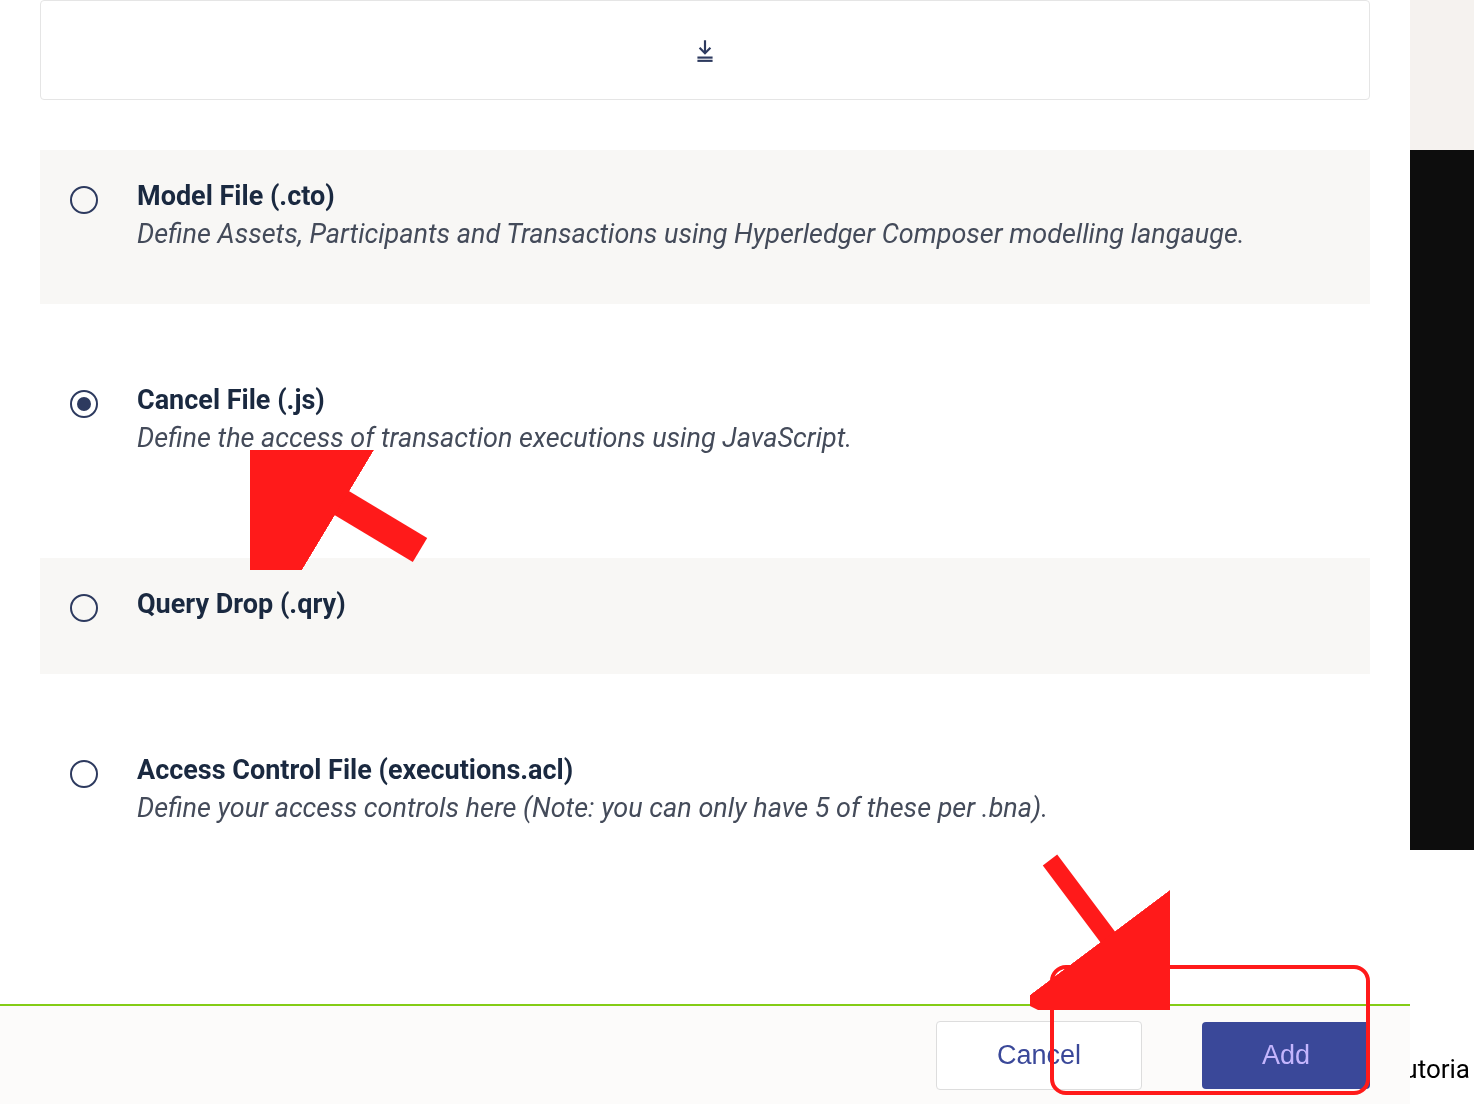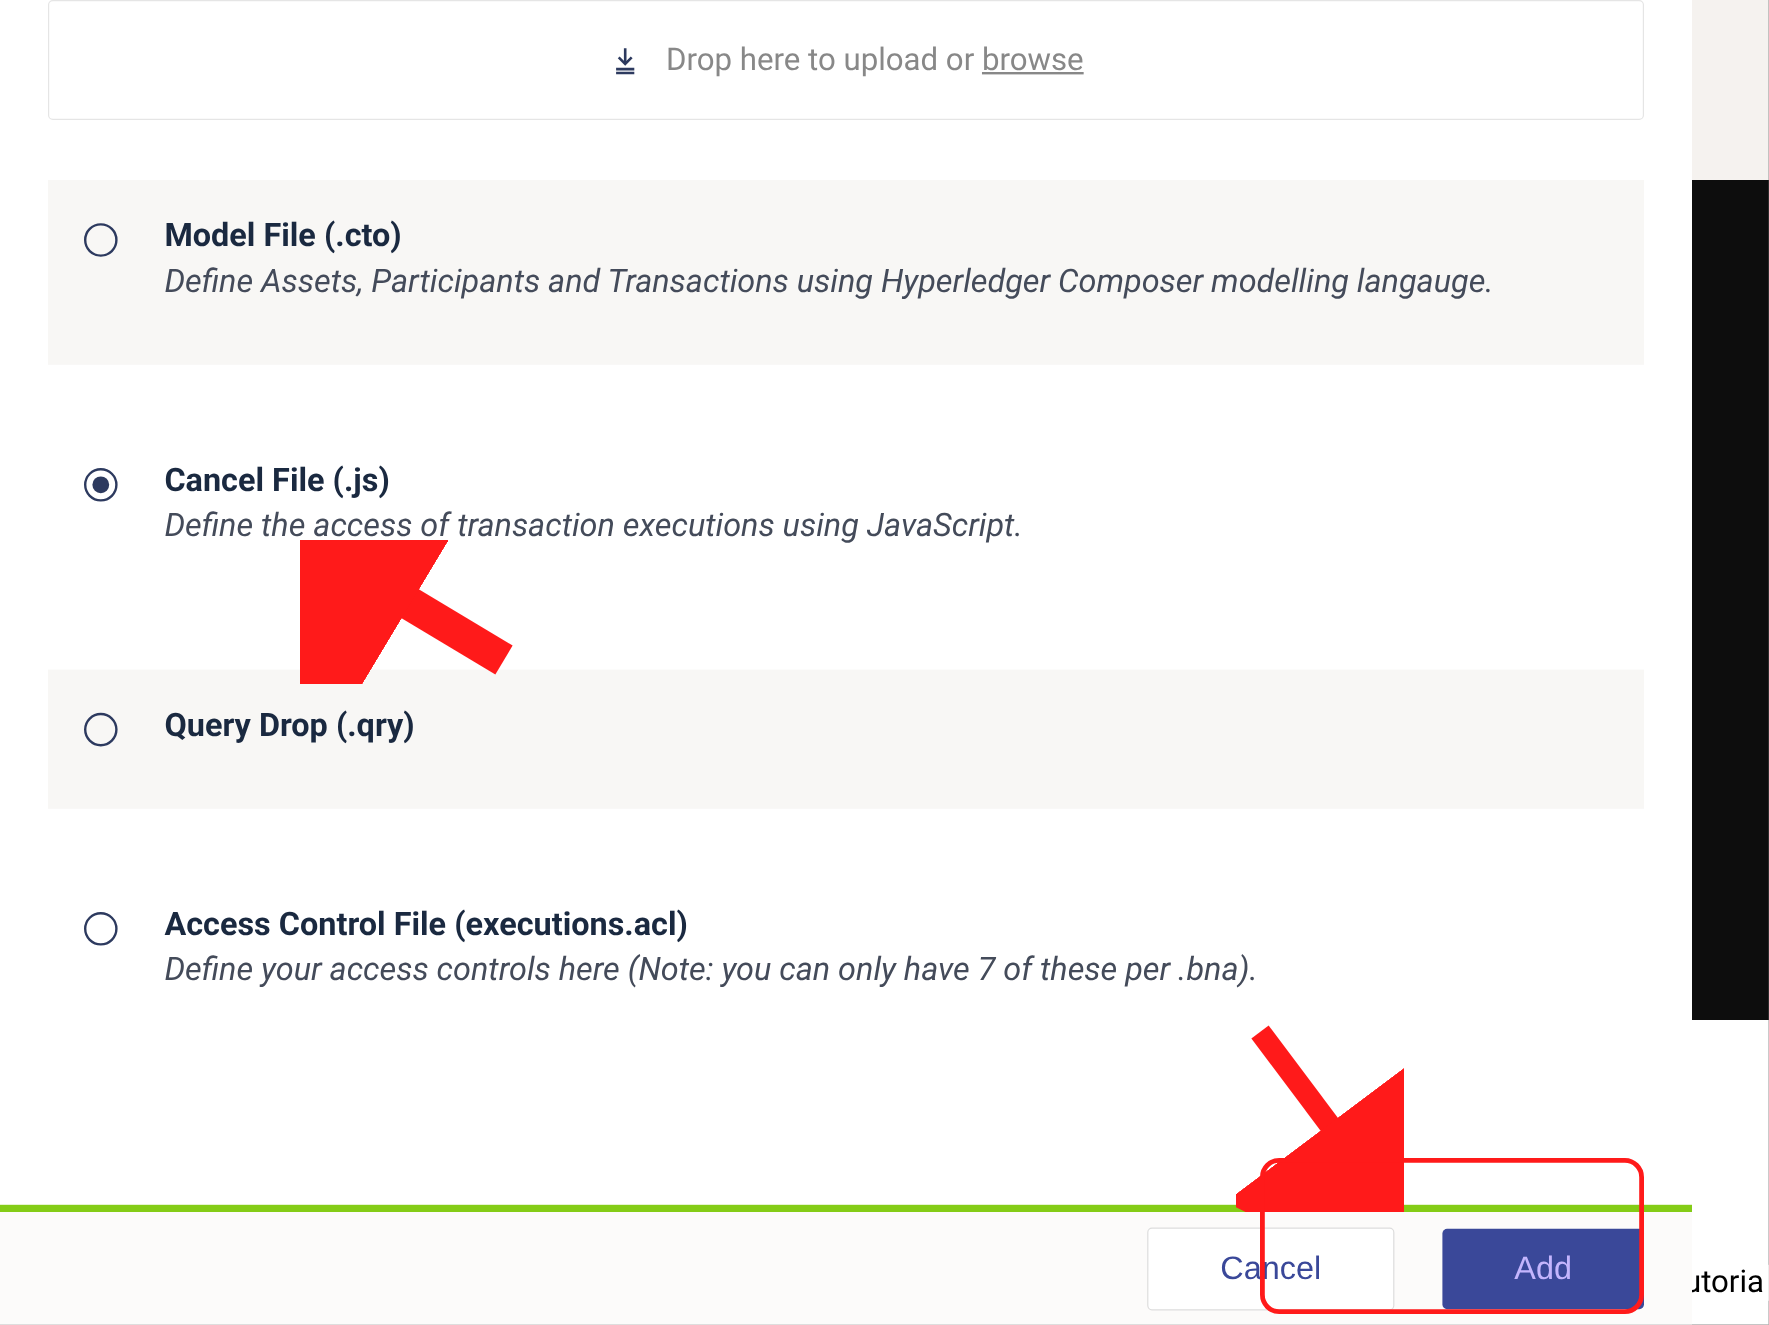--- a/index.html
+++ b/index.html
@@ -98,26 +98,26 @@
       color: #444b5a;
       line-height: 1.4;
     }
     .footer {
       position: absolute;
       bottom: 0;
       left: 0;
       right: 0;
       height: 100px;
       background: #fcfbfa;
-      border-top: 6px solid #84cc16;
+      border-top: 2px solid #84cc16;
       display: flex;
       justify-content: flex-end;
       align-items: center;
       padding: 0 40px;
-      gap: 40px;
+      gap: 60px;
     }
     .btn {
       padding: 18px 60px;
       font-size: 27px;
       border-radius: 4px;
       cursor: pointer;
       border: none;
     }
     .btn-cancel {
       background: #fff;
@@ -201,23 +201,20 @@
 
     <div class="upload-zone">
       <span class="upload-icon">
         <svg width="26" height="26" viewBox="0 0 24 24" fill="none" stroke="#2d3a5f" stroke-width="2">
           <path d="M12 3v12"></path>
           <path d="M7 10l5 5 5-5"></path>
           <path d="M5 19h14"></path>
           <path d="M5 22h14"></path>
         </svg>
       </span>
-      <span class="upload-text">
-        <span>Drop here to upload or </span><span class="upload-browse">browse</span>
-      </span>
     </div>
 
     <div class="option-card shaded">
       <div class="radio"></div>
       <div class="option-text">
         <div class="option-title">Model File (.cto)</div>
         <div class="option-desc">Define Assets, Participants and Transactions using Hyperledger Composer modelling langauge.</div>
       </div>
     </div>
 
@@ -233,21 +230,21 @@
       <div class="radio"></div>
       <div class="option-text">
         <div class="option-title">Query Drop (.qry)</div>
       </div>
     </div>
 
     <div class="option-card">
       <div class="radio"></div>
       <div class="option-text">
         <div class="option-title">Access Control File (executions.acl)</div>
-        <div class="option-desc">Define your access controls here (Note: you can only have 7 of these per .bna).</div>
+        <div class="option-desc">Define your access controls here (Note: you can only have 5 of these per .bna).</div>
       </div>
     </div>
 
   </div>
 
   <div class="footer">
     <button class="btn btn-cancel">Cancel</button>
     <button class="btn btn-add">Add</button>
   </div>
 </div>

